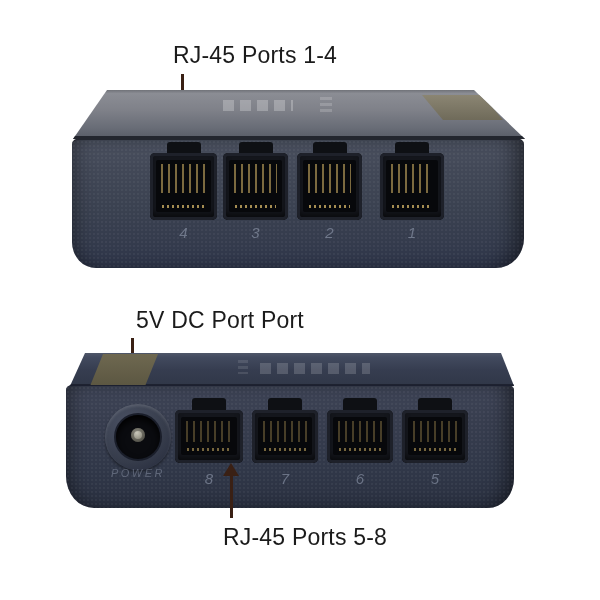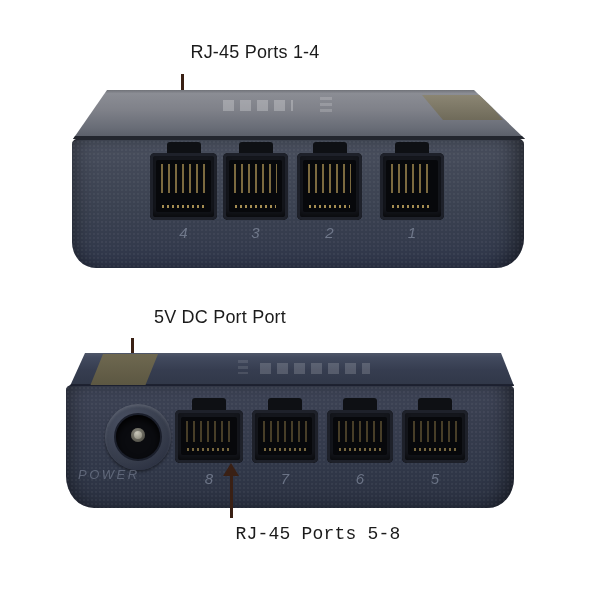--- a/index.html
+++ b/index.html
@@ -8,29 +8,29 @@
     background:#ffffff;
     font-family:"Liberation Sans", sans-serif;
     position:relative;
     overflow:hidden;
   }
   .stage{position:absolute;inset:0;}
 
   
   .callout{
     position:absolute;
-    font-size:18px;
+    font-size:23px;
     line-height:1.2;
     color:#1b1b1b;
     text-align:center;
     letter-spacing:.2px;
   }
   .c1{left:140px;top:42px;width:230px;}
   .c2{left:105px;top:307px;width:230px;}
-  .c3{left:203px;top:524px;width:230px;font-family:Liberation Mono, monospace;}
+  .c3{left:190px;top:524px;width:230px;}
 
   
   .arrow{position:absolute;width:16px;}
   .arrow .shaft{position:absolute;left:6.5px;width:3px;background:#3a2014;}
   .arrow .head{position:absolute;left:0;width:0;height:0;
     border-left:8px solid transparent;border-right:8px solid transparent;}
   .a1{left:174px;top:74px;height:93px;}
   .a1 .shaft{top:0;height:80px;}
   .a1 .head{top:79px;border-top:13px solid #3a2014;}
   .a2{left:124px;top:338px;height:77px;}
@@ -132,22 +132,22 @@
   .jack{position:absolute;left:39px;top:54px;width:66px;height:66px;border-radius:50%;
     background:radial-gradient(circle at 35% 30%,#4a5163,#363c4b 60%,#23283a 100%);
     box-shadow:0 2px 3px rgba(0,0,0,.4), inset 0 2px 3px rgba(255,255,255,.14);}
   .jack-hole{position:absolute;left:50%;top:50%;transform:translate(-50%,-50%);
     width:44px;height:44px;border-radius:50%;background:#0a0b0f;
     box-shadow:inset 0 4px 7px rgba(0,0,0,.95), 0 0 0 2px #1a1e2a;}
   .jack-pin{position:absolute;left:50%;top:46%;transform:translate(-50%,-50%);
     width:14px;height:14px;border-radius:50%;
     background:radial-gradient(circle at 42% 35%,#c9c7ba 0%,#8f8d80 55%,#55544c 100%);
     box-shadow:inset 0 0 0 3px rgba(20,20,16,.35);}
-  .power-label{position:absolute;left:12px;top:117px;width:120px;text-align:left;
-    font-size:13px;letter-spacing:2.5px;color:rgba(150,160,180,.45);font-style:italic;}
+  .power-label{position:absolute;left:12px;top:117px;width:120px;text-align:center;
+    font-size:11px;letter-spacing:2.5px;color:rgba(150,160,180,.45);font-style:italic;}
 </style>
 </head>
 <body>
 
 <div class="stage">
 
   <div class="callout c1">RJ-45 Ports 1-4</div>
   <div class="arrow a1">
     <div class="shaft"></div>
     <div class="head"></div>

